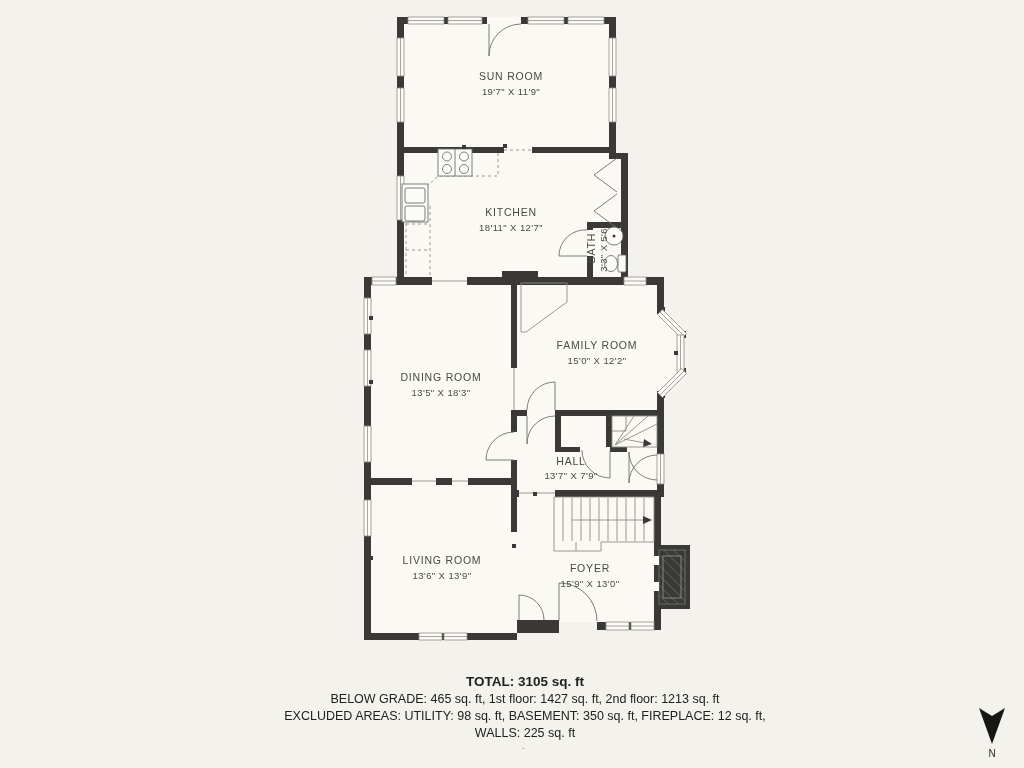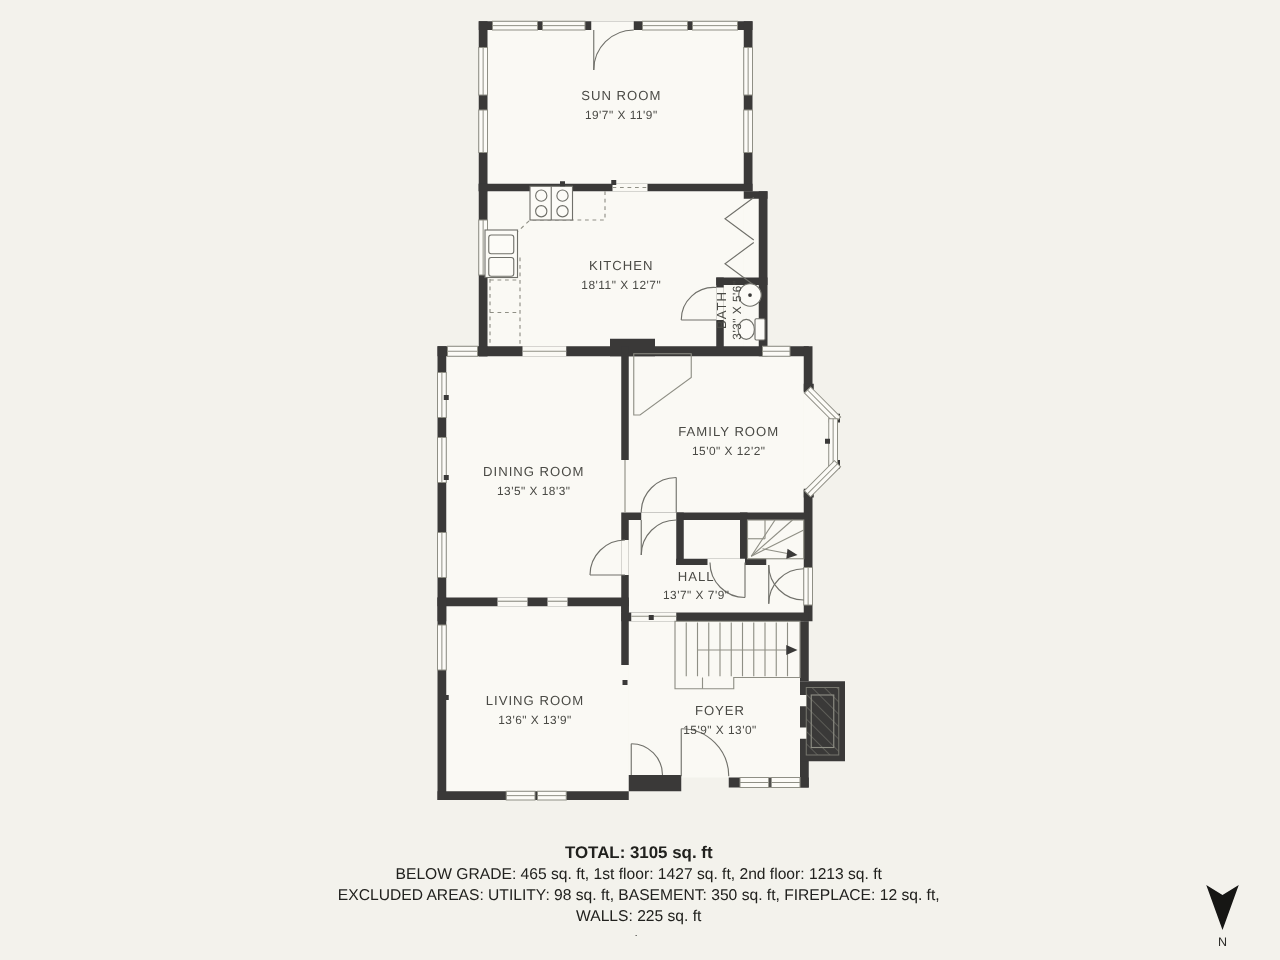--- a/index.html
+++ b/index.html
@@ -2,21 +2,21 @@
 <html style="--background: #f3f2ec; --floor: #faf9f4; --wall: #3a3938; --window-line: #8f8f85; --door-line: #70706a; --label-text: #4a4a45; --footer-text: #21211e;"><head>
 <meta charset="utf-8">
 <style>
   html,body{margin:0;padding:0;}
   body{
     width:1024px;height:768px;
     background:var(--background,#f3f2ec);
     font-family:"Liberation Sans",sans-serif;
     overflow:hidden;
   }
-  .page{position:relative;width:1000px;height:768px;}
+  .page{position:relative;width:1000px;height:768px;padding-left:14px;}
   svg{display:block;}
   .floor{fill:var(--floor,#faf9f4);stroke:none;}
   .wall{fill:var(--wall,#3a3938);stroke:none;}
   .gap{fill:var(--floor,#faf9f4);stroke:none;}
   .win{fill:#fcfbf7;stroke:var(--window-line,#8f8f85);stroke-width:0.8;}
   .winline{stroke:var(--window-line,#8f8f85);stroke-width:0.8;}
   .thin{stroke:var(--window-line,#8f8f85);stroke-width:0.9;fill:none;}
   .door{stroke:var(--door-line,#70706a);stroke-width:0.9;fill:none;}
   .dash{stroke:var(--window-line,#8f8f85);stroke-width:0.9;fill:none;stroke-dasharray:3 3;}
   .fix{fill:#fcfbf7;stroke:var(--door-line,#70706a);stroke-width:0.9;}

